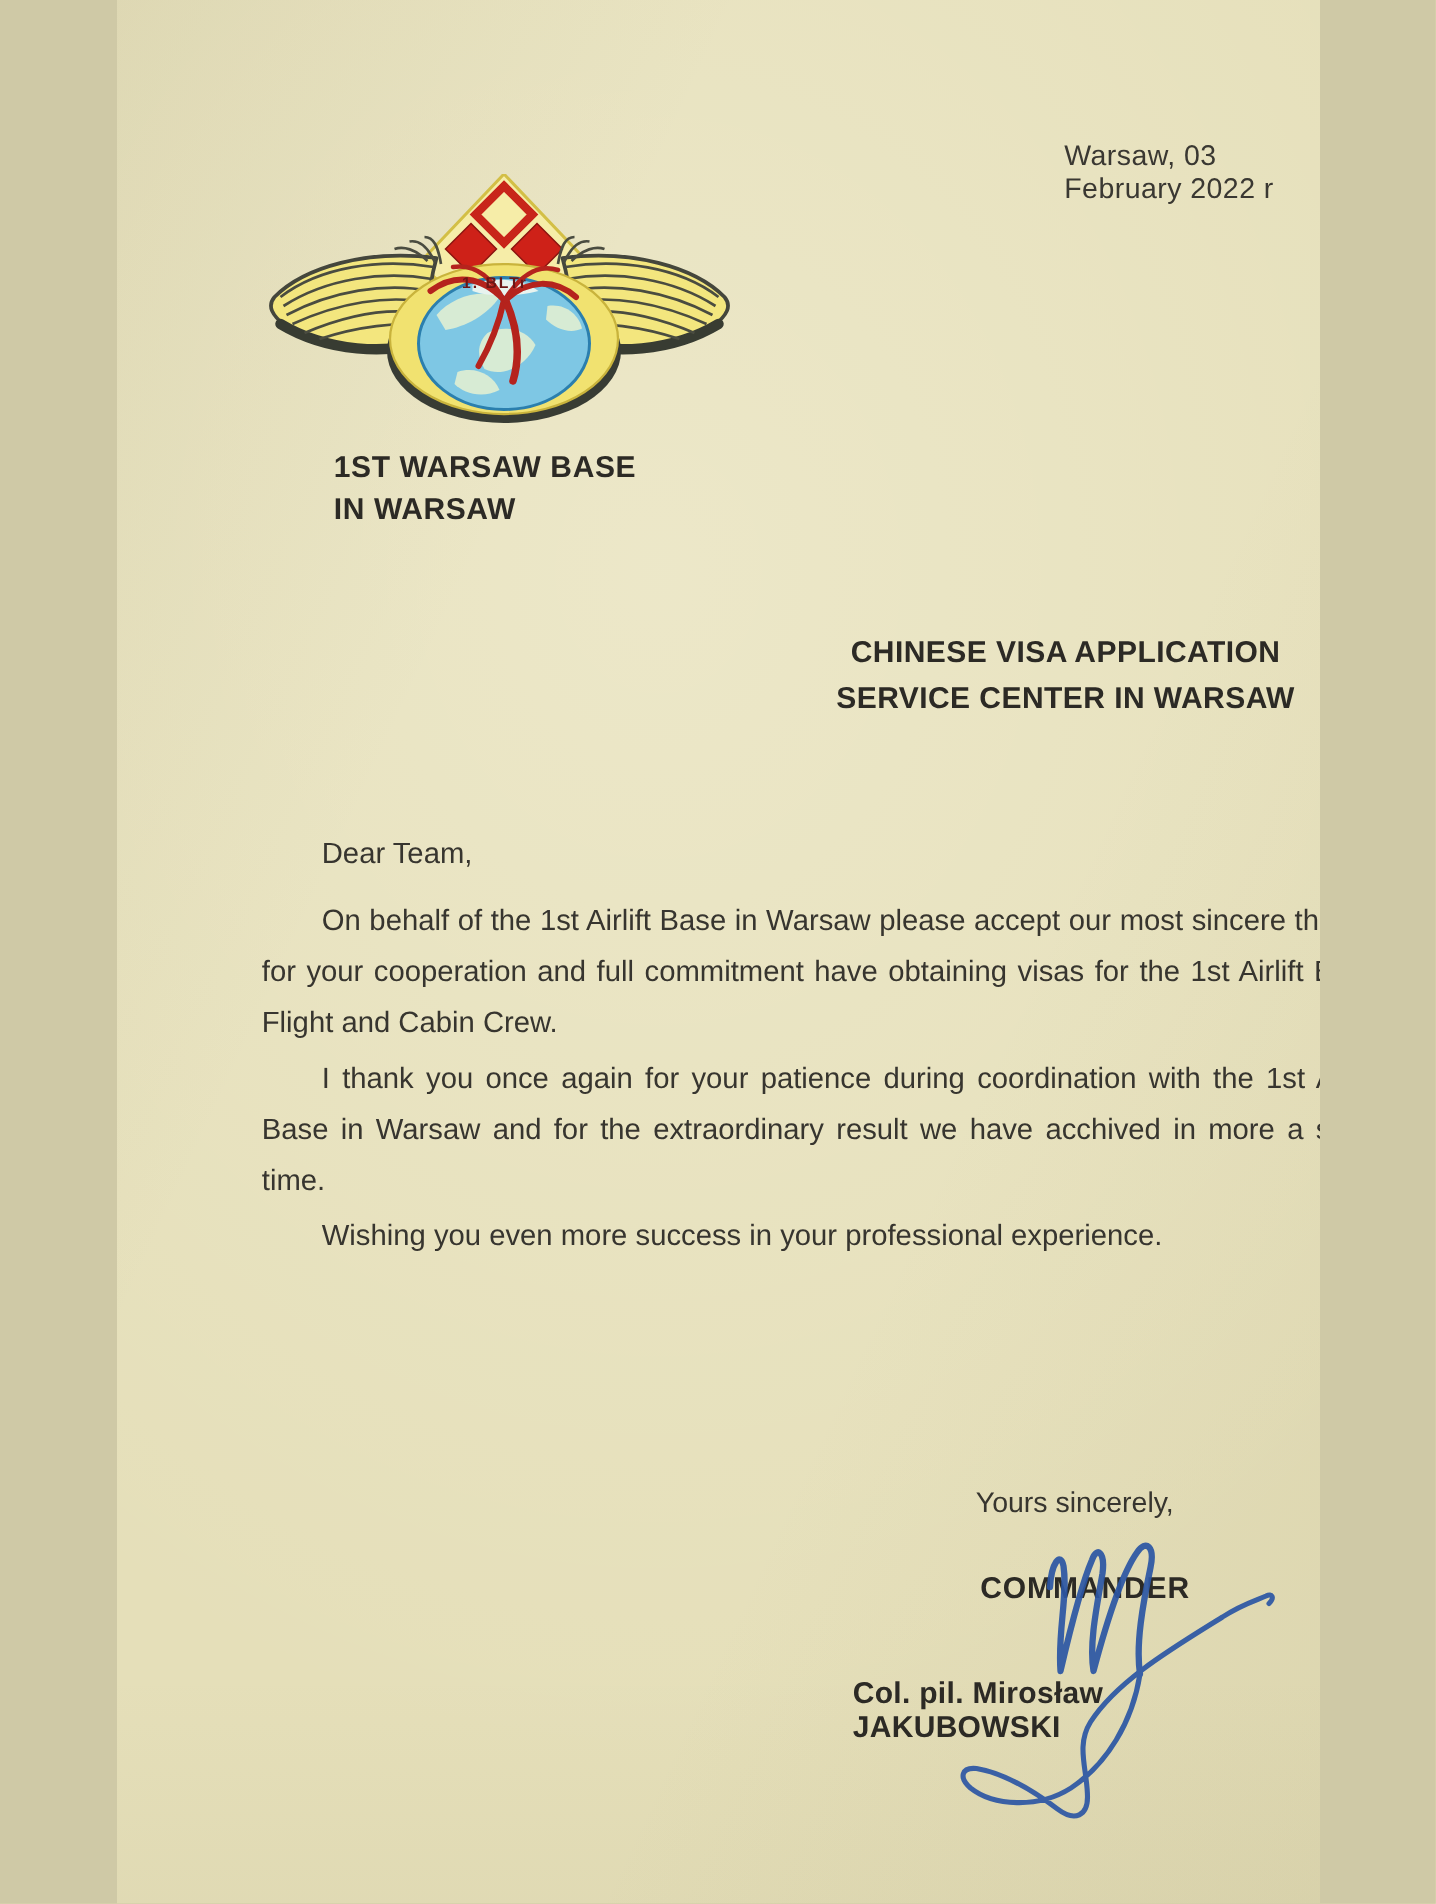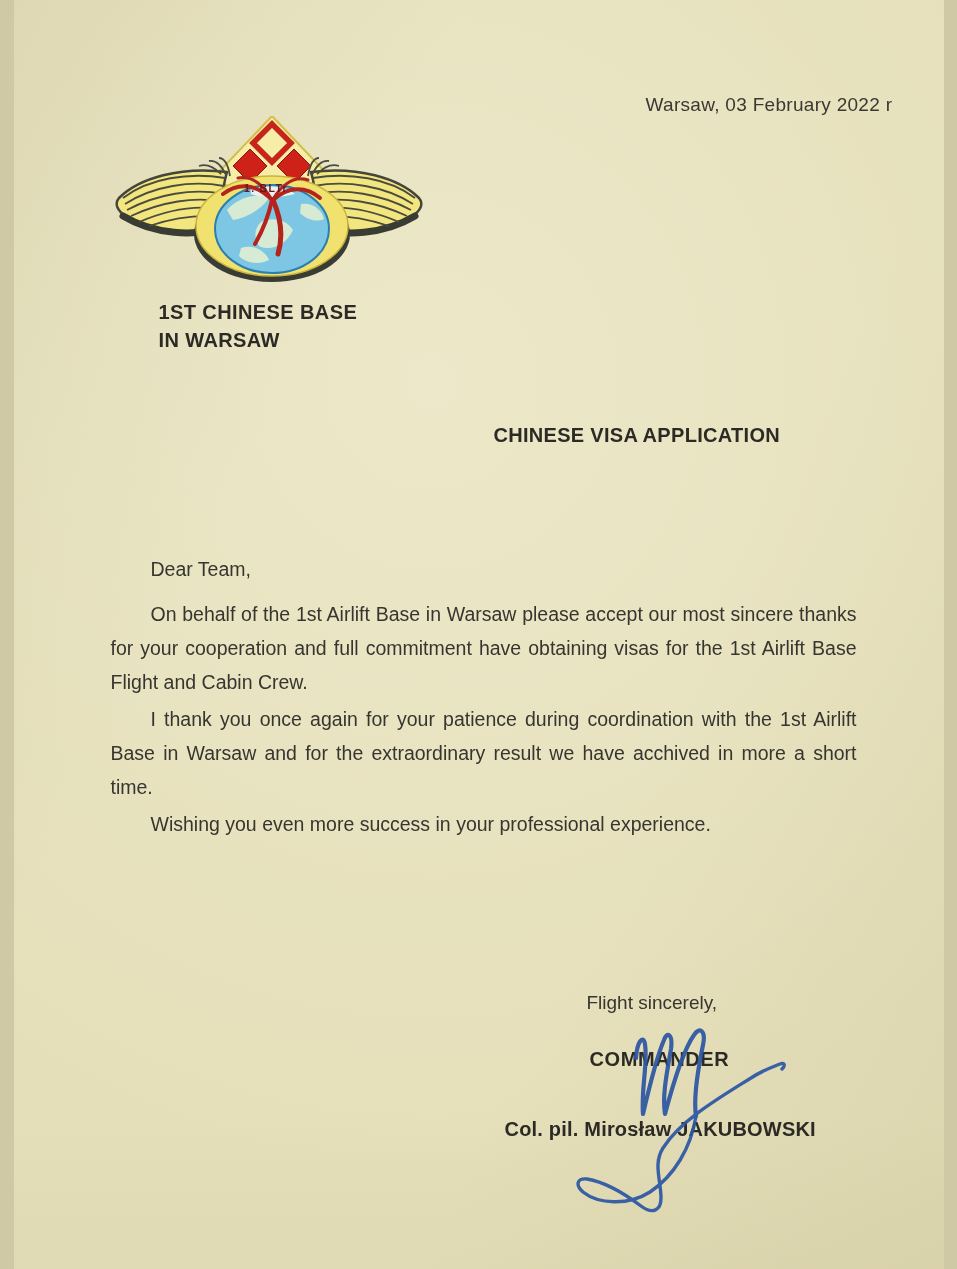--- a/index.html
+++ b/index.html
@@ -1,18 +1,18 @@
 <!DOCTYPE html>
 <html><head>
 <meta charset="utf-8">
 <style>
   html, body { margin: 0; padding: 0; background: #cfc9a6; }
   .page {
     position: relative;
-    width: 930px;
+    width: 802px;
     height: 1269px;
     margin: 0 auto;
     overflow: hidden;
     font-family: "Liberation Sans", "DejaVu Sans", sans-serif;
     color: #35332d;
     background:
       radial-gradient(120% 90% at 45% 30%, rgba(255,253,240,0.28), rgba(0,0,0,0) 70%),
       linear-gradient(115deg, rgba(135,125,80,0.10), rgba(0,0,0,0) 30%),
       linear-gradient(295deg, rgba(135,125,80,0.09), rgba(0,0,0,0) 35%),
       linear-gradient(0deg, rgba(135,125,80,0.05), rgba(0,0,0,0) 12%),
@@ -107,36 +107,37 @@
         <path d="M163,84 C160,98 154,114 146,128" stroke-width="4"></path>
         <path d="M164,84 C171,100 175,118 169,138" stroke-width="5"></path>
         <path d="M164,83 C175,66 187,60 199,64" stroke-width="3"></path>
         <path d="M164,84 C179,70 197,70 211,82" stroke-width="4"></path>
       </g>
       <text class="emblem-unit-text" x="157" y="76" text-anchor="middle" fill="#6b1616">1. BLTr</text>
     </svg>
   </div>
 
   <div class="sender-block">
-    <div>1ST CHINESE BASE</div>
+    <div>1ST WARSAW BASE</div>
     <div>IN WARSAW</div>
   </div>
 
   <div class="recipient-block">
     <div>CHINESE VISA APPLICATION</div>
+    <div>SERVICE CENTER IN WARSAW</div>
   </div>
 
   <div class="letter-body">
     <p class="salutation">Dear Team,</p>
     <p>On behalf of the 1st Airlift Base in Warsaw please accept our most sincere thanks for your cooperation and full commitment have obtaining visas for the 1st Airlift Base Flight and Cabin Crew.</p>
     <p>I thank you once again for your patience during coordination with the 1st Airlift Base in Warsaw and for the extraordinary result we have acchived in more a short time.</p>
     <p>Wishing you even more success in your professional experience.</p>
   </div>
 
-  <div class="valediction">Flight sincerely,</div>
+  <div class="valediction">Yours sincerely,</div>
 
   <div class="signatory-title">COMMANDER</div>
 
   <div class="signatory-name">Col. pil. Mirosław JAKUBOWSKI</div>
 
   <svg class="signature-svg" viewBox="0 0 296 200">
     <g fill="none" stroke="#2b56a4" stroke-linecap="round" stroke-linejoin="round" opacity="0.92">
       <path stroke-width="4.2" d="M84,36 C85,20 91,12 93,22 C96,42 89,66 91,92 C98,62 105,34 112,18 C115,9 121,12 119,27 C115,50 110,74 113,92 C121,62 132,27 142,13 C148,4 154,9 151,23 C146,47 141,74 144,94"></path>
       <path stroke-width="3.4" d="M144,94 C139,126 122,154 98,170 C76,184 46,182 31,170 C23,163 25,156 35,157 C53,160 73,172 89,184 C101,193 109,188 109,176 C109,158 101,142 111,126 C129,98 167,76 199,56 C211,48 221,45 228,42 C232,40 234,43 230,47"></path>
     </g>

